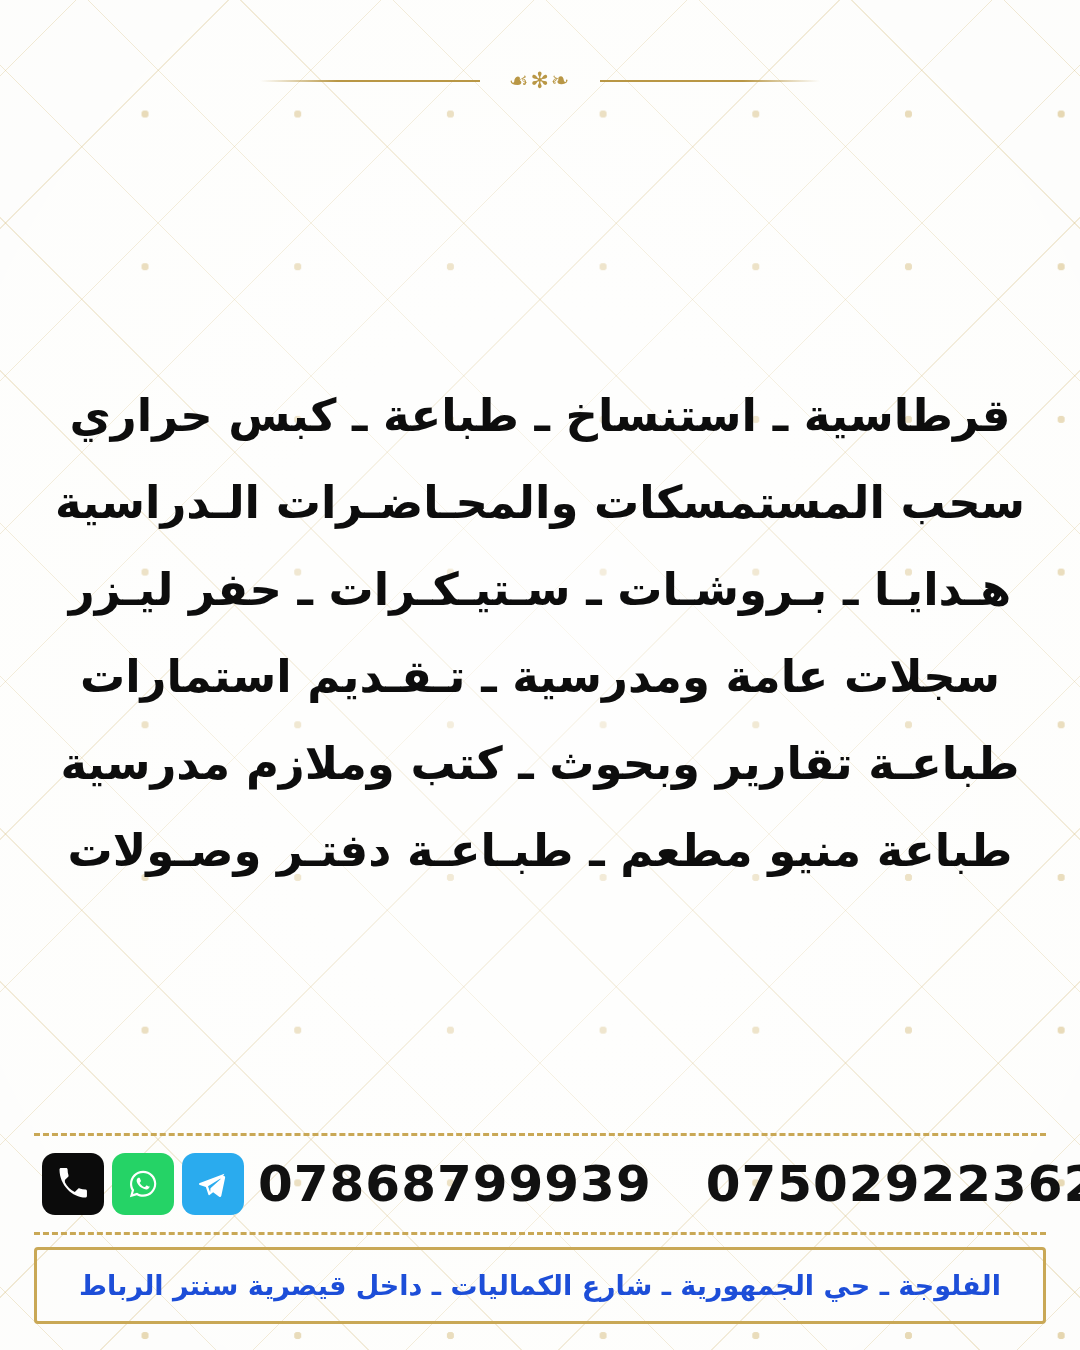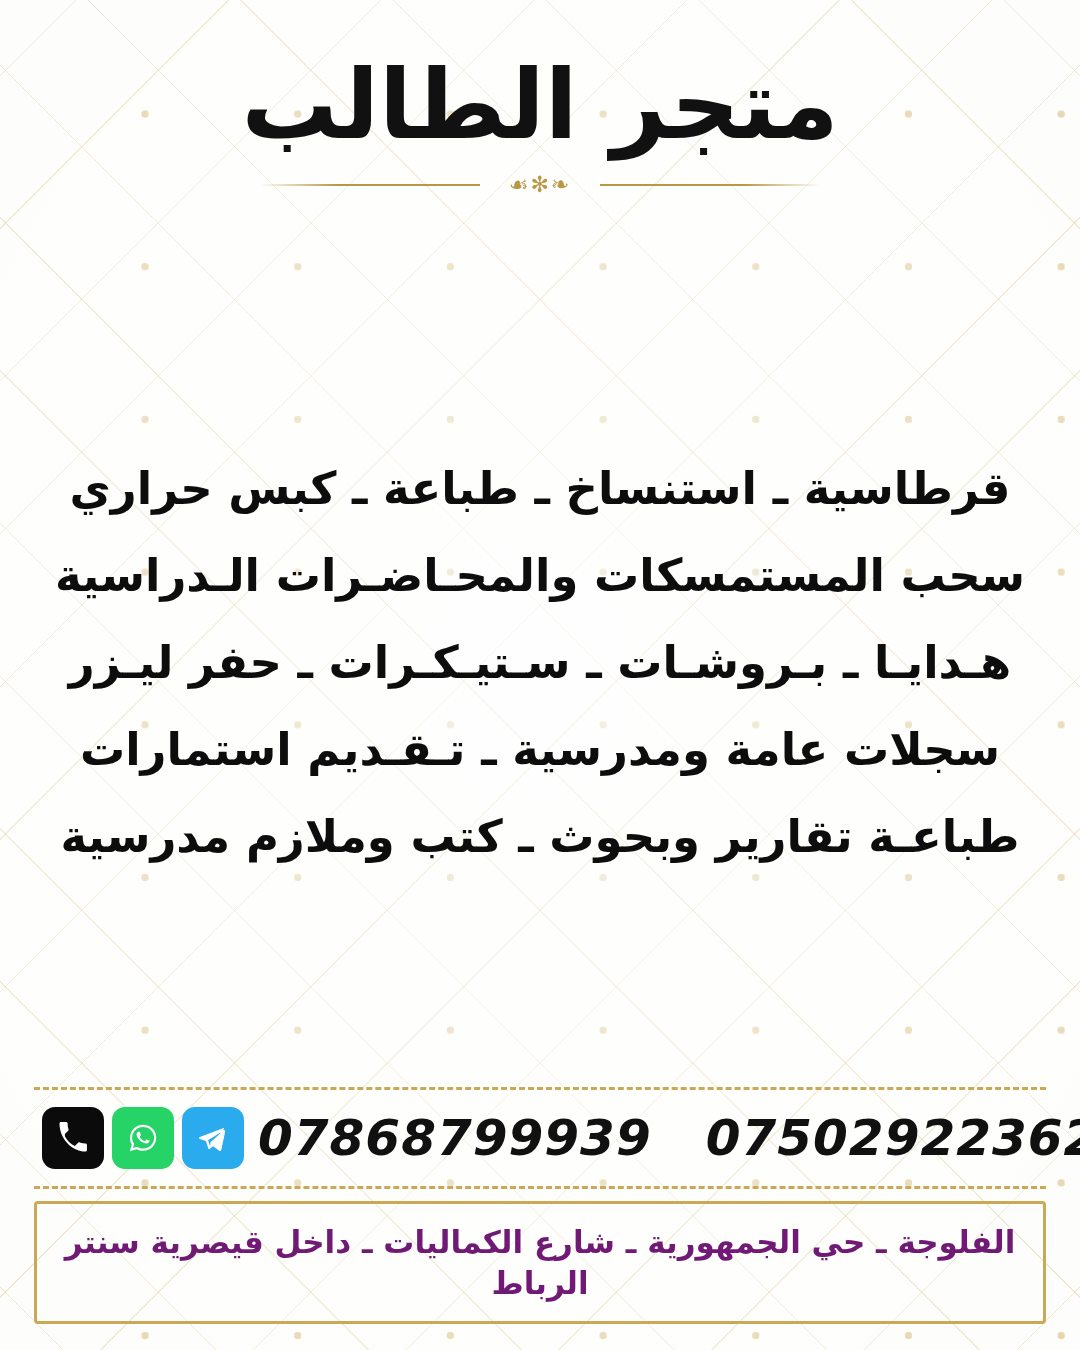--- a/index.html
+++ b/index.html
@@ -110,21 +110,20 @@
     line-height: 1.0;
     padding: 21px 0;
     white-space: nowrap;
     direction: rtl;
   }
   .service-line.sp { letter-spacing: 1.5px; }
 
   
   .contact-wrap {
     margin-top: 6px;
-    font-style: italic;
   }
   .dashed {
     height: 0;
     border-top: 3px dashed #c9a856;
   }
   .contact-row {
     display: flex;
     align-items: center;
     direction: ltr;
     padding: 17px 8px 17px 8px;
@@ -166,54 +165,54 @@
 
   
   .address-box {
     margin-top: 12px;
     border: 3px solid #c9a856;
     border-radius: 4px;
     padding: 18px 12px;
     text-align: center;
   }
   .address-text {
-    font-size: 31px;
-    font-weight: 700;
-    color: #701a75;
+    font-size: 27px;
+    font-weight: 700;
+    color: #1d4ed8;
     line-height: 1.3;
     direction: rtl;
   }
 </style>
 </head>
 <body>
 
 <div class="bg-layer">
   <div class="bg-lines"></div>
   <div class="bg-dots"></div>
   <div class="bg-fade"></div>
 </div>
 
 <div class="page">
 
   <div class="header">
-    <div class="shop-title">متجر الطالب</div>
 
     <div class="divider">
       <span class="bar left"></span>
       <span class="bar right"></span>
       <span class="ornament">❧✻☙</span>
     </div>
   </div>
 
   <div class="services">
     <div class="service-line">قرطاسية ـ استنساخ ـ طباعة ـ كبس حراري</div>
     <div class="service-line">سحب المستمسكات والمحـاضـرات الـدراسية</div>
     <div class="service-line sp">هـدايـا ـ بـروشـات ـ سـتيـكـرات ـ حفر ليـزر</div>
     <div class="service-line">سجلات عامة ومدرسية ـ تـقـديم استمارات</div>
     <div class="service-line">طباعـة تقارير وبحوث ـ كتب وملازم مدرسية</div>
+    <div class="service-line">طباعة منيو مطعم ـ طبـاعـة دفتـر وصـولات</div>
   </div>
 
   <div class="contact-wrap">
     <div class="dashed"></div>
 
     <div class="contact-row">
       <div class="icons">
 
         <span class="ic phone">
           <svg width="36" height="36" viewBox="0 0 24 24" aria-hidden="true">

